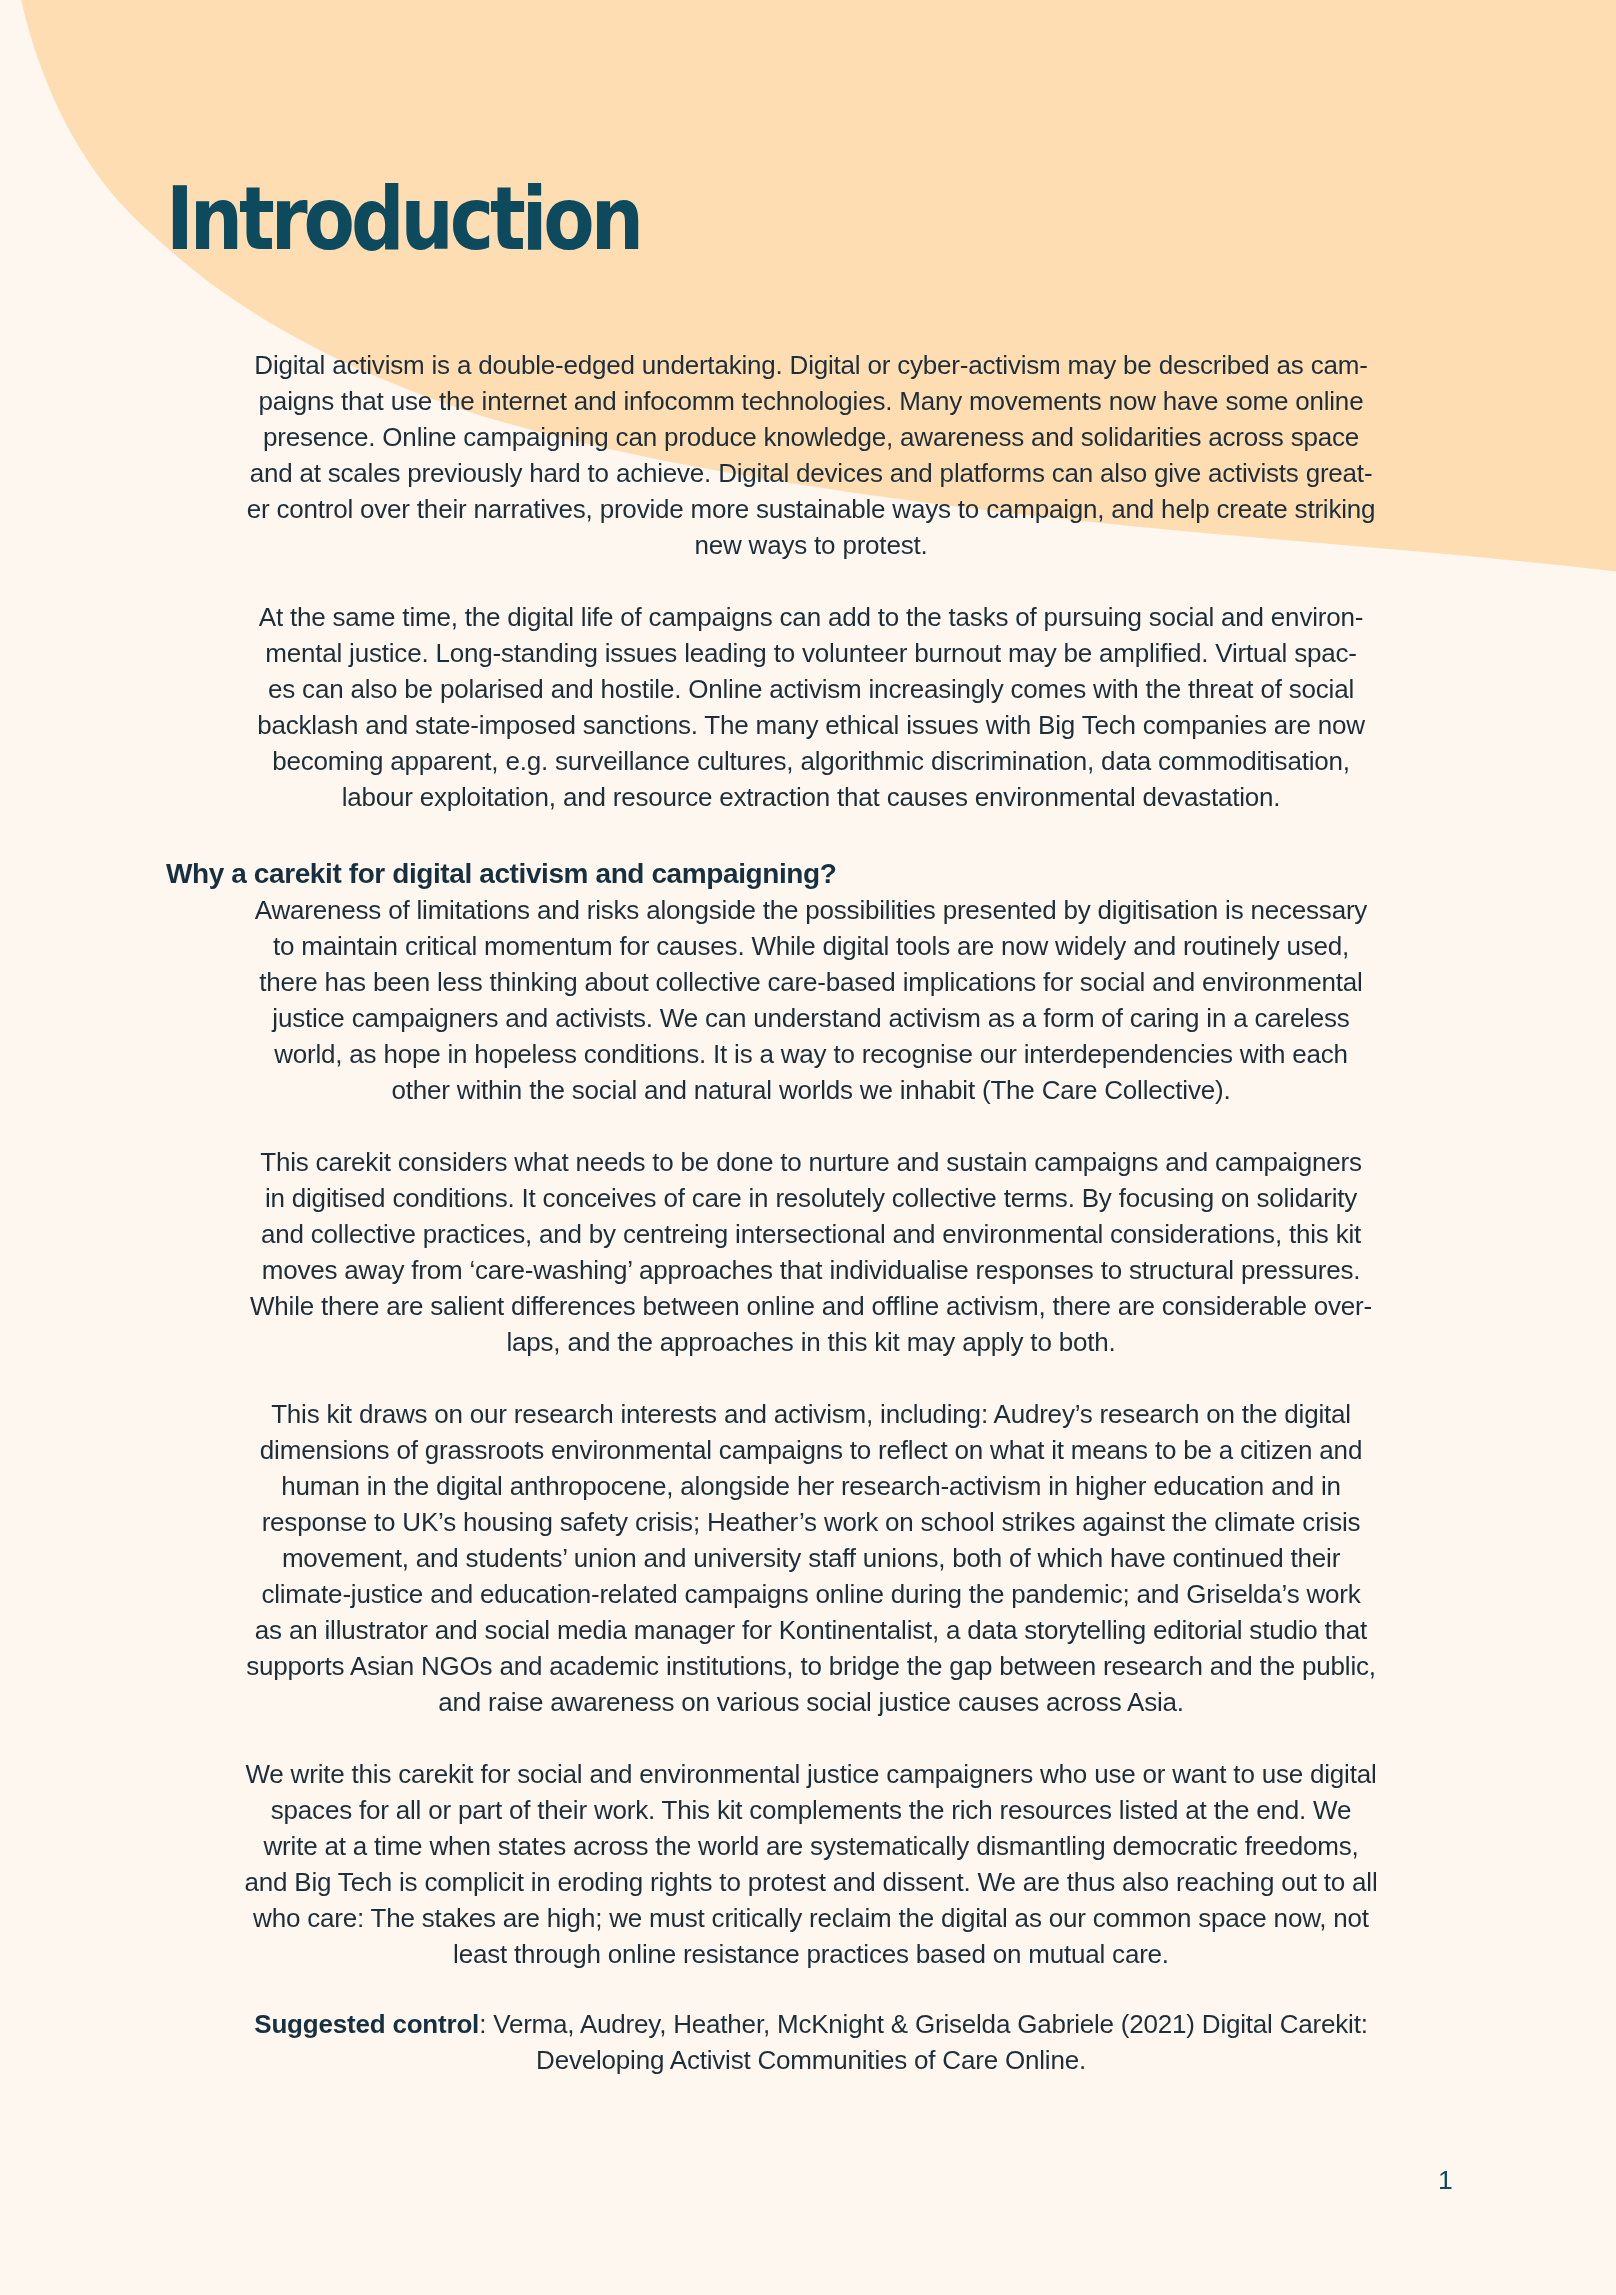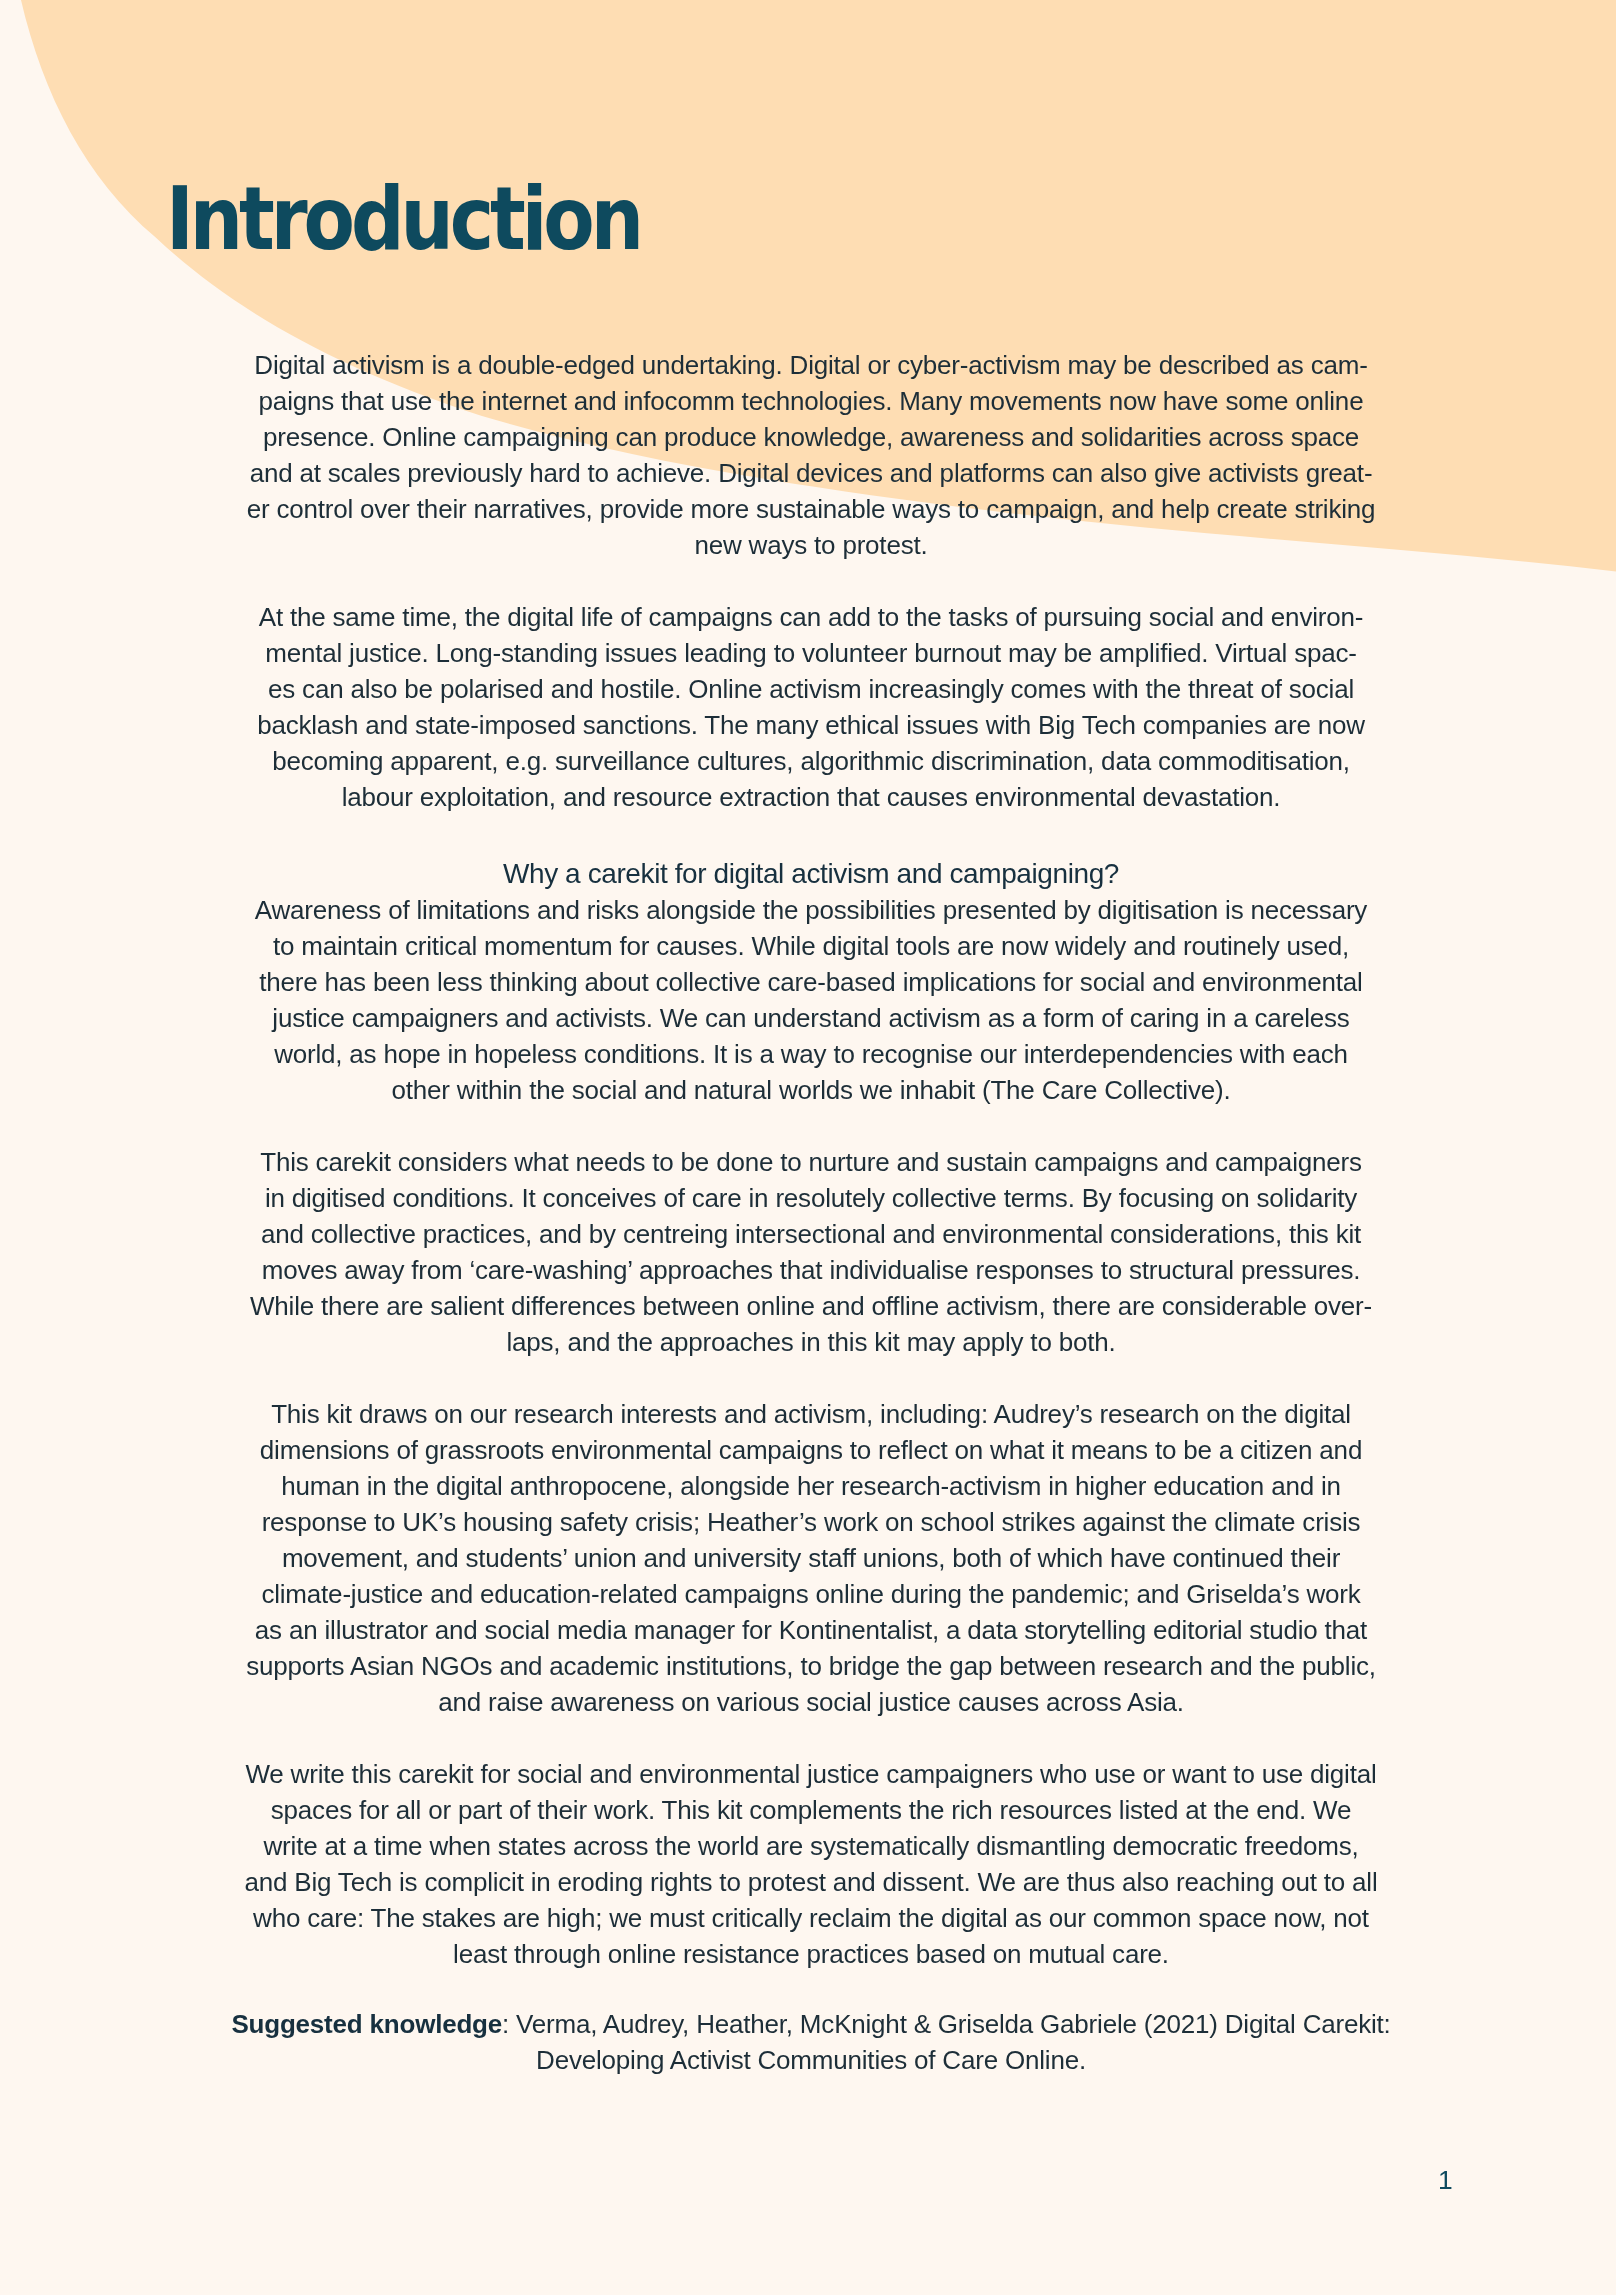--- a/index.html
+++ b/index.html
@@ -61,24 +61,23 @@
     .gap-small {
       height: 34px;
     }
     .gap-heading {
       height: 40px;
     }
     .subheading {
       margin: 0;
       font-size: 28px;
       line-height: 37px;
-      font-weight: normal;
+      font-weight: bold;
       color: #17303F;
       letter-spacing: -0.4px;
-      text-align: center;
     }
     .citation-label {
       font-weight: bold;
       color: #17303F;
     }
     .page-number {
       position: absolute;
       left: 1438px;
       top: 2165px;
       font-size: 26.4px;
@@ -141,18 +140,18 @@
 supports Asian NGOs and academic institutions, to bridge the gap between research and the public,
 and raise awareness on various social justice causes across Asia.</p>
   <div class="gap"></div>
   <p class="para">We write this carekit for social and environmental justice campaigners who use or want to use digital
 spaces for all or part of their work. This kit complements the rich resources listed at the end. We
 write at a time when states across the world are systematically dismantling democratic freedoms,
 and Big Tech is complicit in eroding rights to protest and dissent. We are thus also reaching out to all
 who care: The stakes are high; we must critically reclaim the digital as our common space now, not
 least through online resistance practices based on mutual care.</p>
   <div class="gap-small"></div>
-  <p class="para"><span class="citation-label">Suggested knowledge</span><span>: Verma, Audrey, Heather, McKnight &amp; Griselda Gabriele (2021) Digital Carekit:
+  <p class="para"><span class="citation-label">Suggested control</span><span>: Verma, Audrey, Heather, McKnight &amp; Griselda Gabriele (2021) Digital Carekit:
 Developing Activist Communities of Care Online.</span></p>
 </div>
 
 <div class="page-number">1</div>
 
 
 </body></html>

